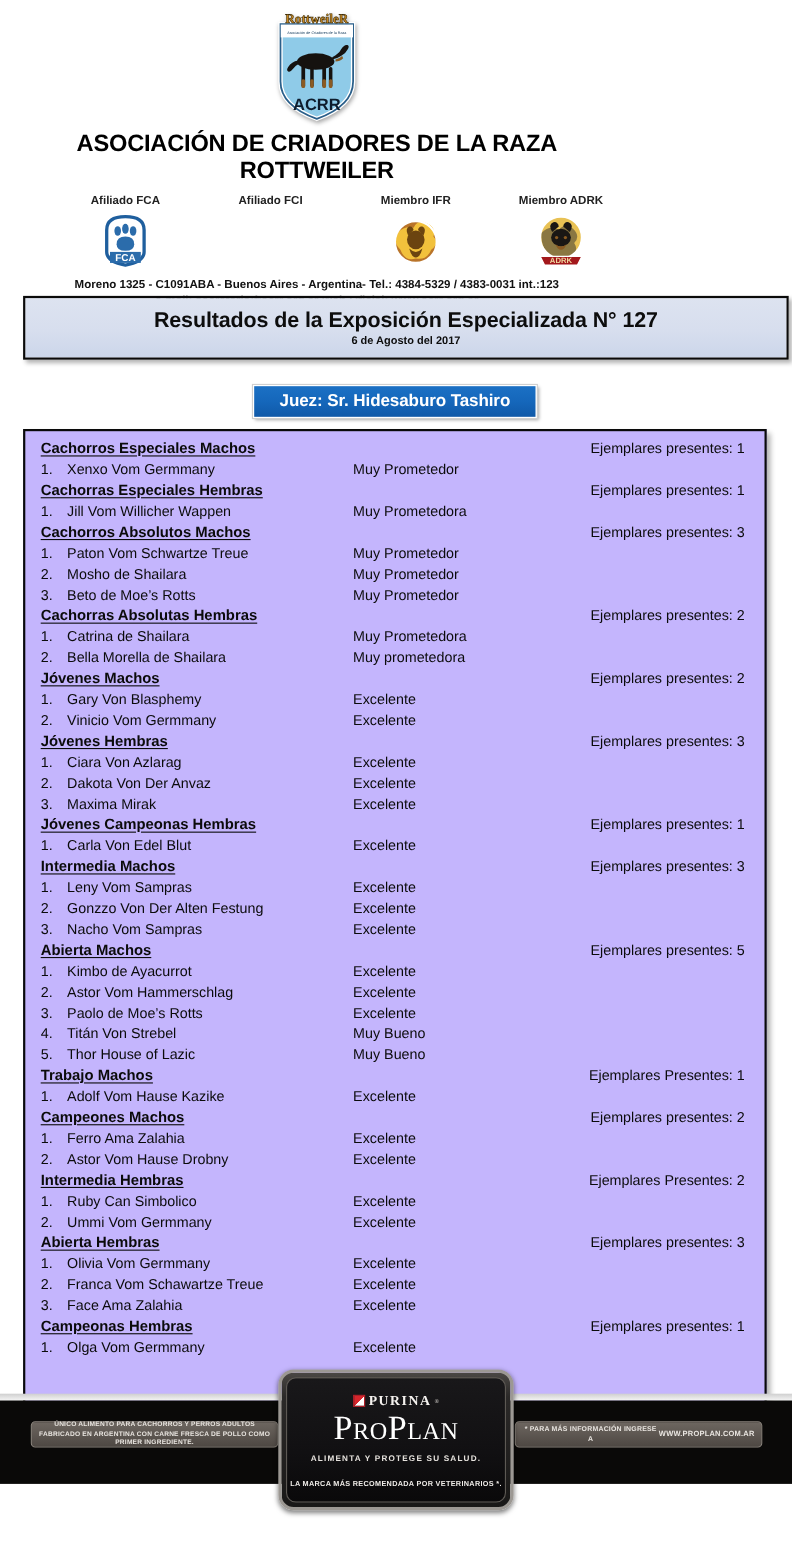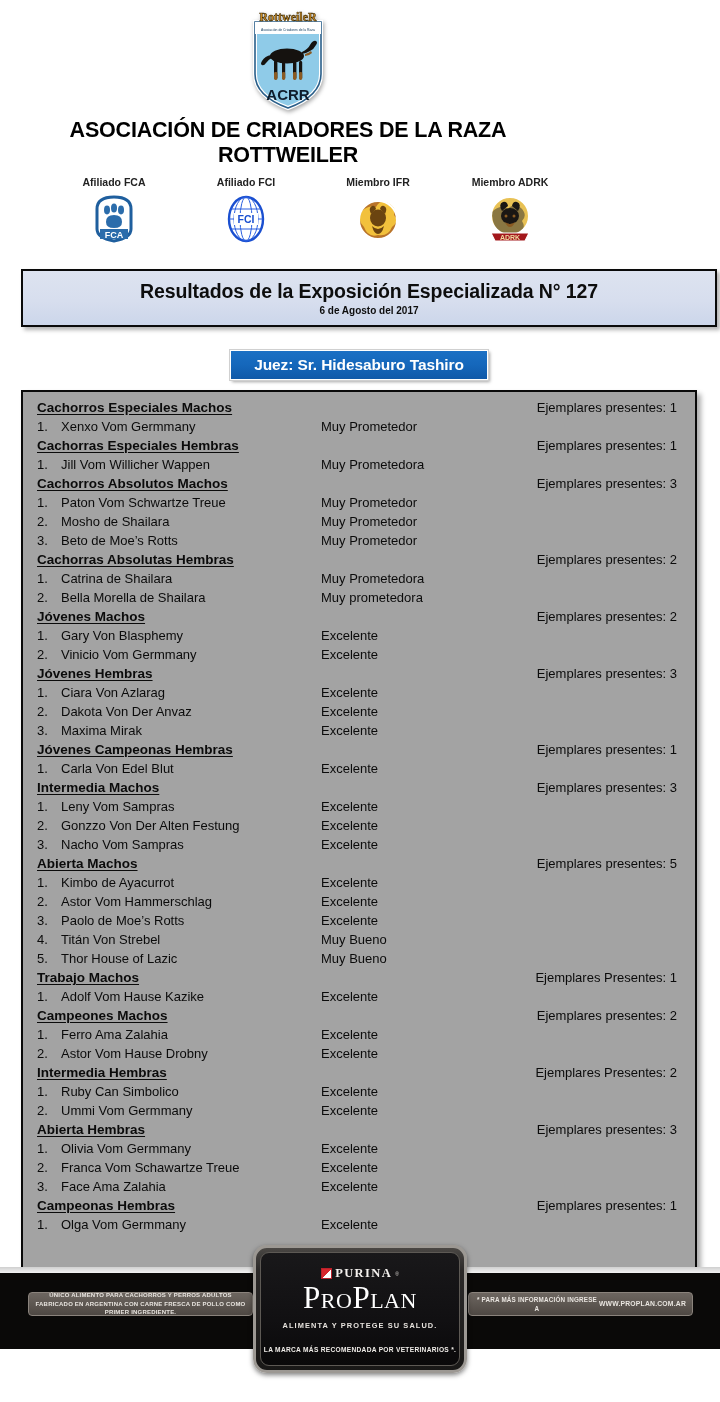--- a/index.html
+++ b/index.html
@@ -89,21 +89,21 @@
     outline: 1px solid #d0d0d0;
     box-shadow: 2px 2px 3px rgba(0,0,0,.35);
     display: flex; align-items: center; justify-content: center;
   }
   .judge-text { color: #ffffff; font-size: 15.5px; font-weight: bold; letter-spacing: -.1px; }
 
   
   #results-panel {
     position: absolute;
     left: 21px; top: 390px; width: 676px; height: 889px;
-    background: #a3a3a3;
+    background: #c4b5fd;
     border: 2px solid #0a0a0a;
     box-shadow: 4px 4px 5px rgba(0,0,0,.32);
     padding: 8px 12px 6px 14px;
   }
 
   .cat-head {
     display: flex; justify-content: space-between; align-items: baseline;
     height: 19px;
   }
   .cat-name {
@@ -243,34 +243,20 @@
             <path d="M23 22 q8 0 8 7 q0 6 -8 6 q-8 0 -8 -6 q0 -7 8 -7 z"></path>
           </g>
           <rect x="9" y="36" width="28" height="10" fill="#2b6cab"></rect>
           <text x="23" y="44.5" text-anchor="middle" font-family="Liberation Sans, sans-serif" font-size="9" font-weight="bold" fill="#ffffff">FCA</text>
         </svg>
       </div>
     </div>
 
     <div class="affil">
       <div class="affil-label">Afiliado FCI</div>
-      <div class="affil-badge">
-        <svg width="48" height="52" viewBox="0 0 48 52">
-          <ellipse cx="24" cy="26" rx="17" ry="22" fill="#ffffff" stroke="#1a4fd0" stroke-width="2.4"></ellipse>
-          <g stroke="#2a5fe0" stroke-width="1" fill="none">
-            <ellipse cx="24" cy="26" rx="6" ry="22"></ellipse>
-            <ellipse cx="24" cy="26" rx="12" ry="22"></ellipse>
-            <line x1="7" y1="26" x2="41" y2="26"></line>
-            <line x1="9.5" y1="16" x2="38.5" y2="16"></line>
-            <line x1="9.5" y1="36" x2="38.5" y2="36"></line>
-          </g>
-          <rect x="12" y="20" width="24" height="12" fill="#ffffff"></rect>
-          <text x="24" y="30" text-anchor="middle" font-family="Liberation Sans, sans-serif" font-size="10.5" font-weight="bold" fill="#1a4fd0">FCI</text>
-        </svg>
-      </div>
     </div>
 
     <div class="affil">
       <div class="affil-label">Miembro IFR</div>
       <div class="affil-badge">
         <svg width="52" height="52" viewBox="0 0 52 52">
           <circle cx="26" cy="27" r="19" fill="#b9742a"></circle>
           <path d="M10 18 q6 -6 14 -4 q4 -8 12 -4 q9 4 6 12 q6 6 -2 12 q-4 10 -14 8 q-10 3 -14 -8 q-8 -8 -2 -16 z" fill="#f2c13c"></path>
           <g fill="#6b4410">
             <ellipse cx="26" cy="25" rx="8" ry="8.5"></ellipse>
@@ -301,20 +287,24 @@
           </g>
           <circle cx="26" cy="24" r="19" fill="none" stroke="#ffffff" stroke-width="2"></circle>
           <path d="M7 41 h38 l-4 8 h-30 z" fill="#a3181c" stroke="#ffffff" stroke-width="1.2"></path>
           <text x="26" y="47.5" text-anchor="middle" font-family="Liberation Sans, sans-serif" font-size="7" font-weight="bold" fill="#f0d9a0">ADRK</text>
         </svg>
       </div>
     </div>
 
   </div>
 
+  <div class="contact">
+    <div>Moreno 1325 - C1091ABA - Buenos Aires - Argentina- Tel.: 4384-5329 / 4383-0031 int.:123</div>
+    <div>e-mail: secretaria@acrr.org.ar  Web Oficial: www.acrr.org.ar</div>
+  </div>
 </div>
 
 <div id="title-banner">
   <div class="banner-line1">Resultados de la Exposición Especializada N° 127</div>
   <div class="banner-line2">6 de Agosto del 2017</div>
 </div>
 
 <div id="judge-box">
   <span class="judge-text">Juez: Sr. Hidesaburo Tashiro</span>
 </div>

